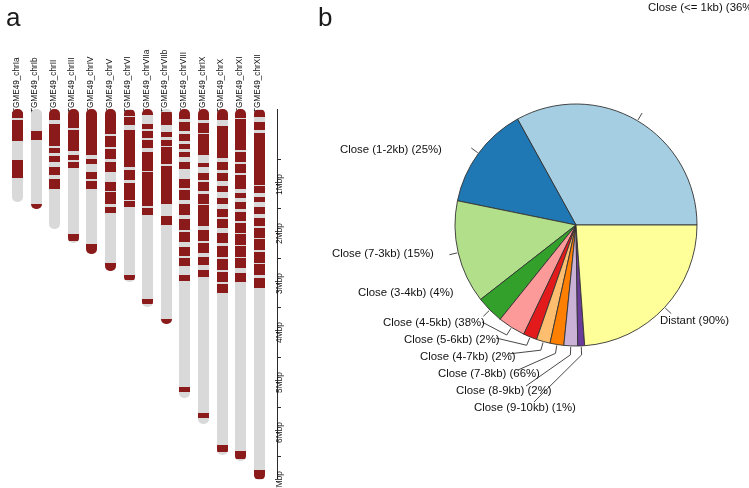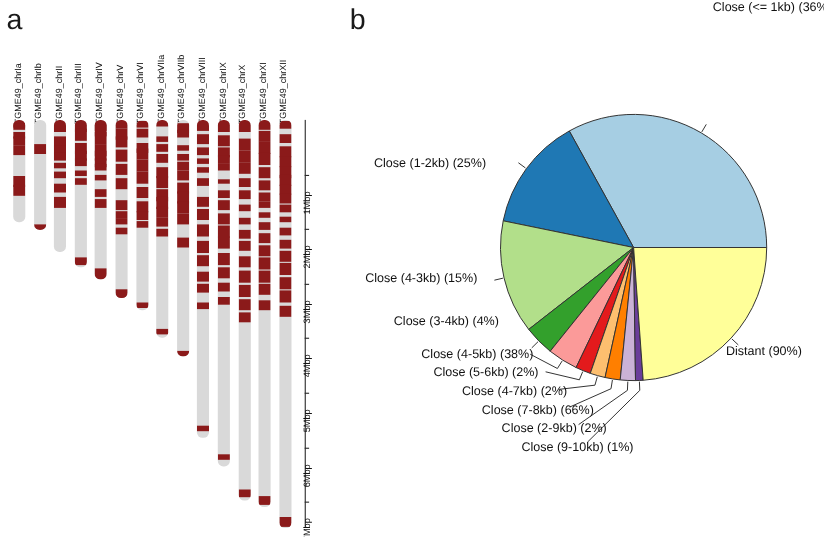--- a/index.html
+++ b/index.html
@@ -379,24 +379,24 @@
         <line x1="246.74" y1="345.47" x2="245.48" y2="353.37" stroke="#333333" stroke-width="0.9"></line>
         <line x1="245.48" y1="353.37" x2="208" y2="370" stroke="#333333" stroke-width="0.9"></line>
         <line x1="260.73" y1="346.89" x2="260.38" y2="354.88" stroke="#333333" stroke-width="0.9"></line>
         <line x1="260.38" y1="354.88" x2="216" y2="386" stroke="#333333" stroke-width="0.9"></line>
         <line x1="271.27" y1="346.89" x2="271.62" y2="354.88" stroke="#333333" stroke-width="0.9"></line>
         <line x1="271.62" y1="354.88" x2="224" y2="402" stroke="#333333" stroke-width="0.9"></line>
         <line x1="355.32" y1="308.10" x2="361.18" y2="313.55" stroke="#333333" stroke-width="0.9"></line>
       </svg>
   <div class="pie-label left-side" style="left: 338px; top: 2px;">Close (&lt;= 1kb) (36%)</div>
       <div class="pie-label right-side" style="left: 30px; top: 144px;">Close (1-2kb) (25%)</div>
-      <div class="pie-label right-side" style="left: 22px; top: 248px;">Close (4-3kb) (15%)</div>
+      <div class="pie-label right-side" style="left: 22px; top: 248px;">Close (7-3kb) (15%)</div>
       <div class="pie-label right-side" style="left: 48px; top: 287px;">Close (3-4kb) (4%)</div>
       <div class="pie-label right-side" style="left: 73px; top: 317px;">Close (4-5kb) (38%)</div>
-      <div class="pie-label right-side" style="left: 84px; top: 334px; text-align: right;">Close (5-6kb) (2%)</div>
+      <div class="pie-label right-side" style="left: 94px; top: 334px; text-align: right;">Close (5-6kb) (2%)</div>
       <div class="pie-label right-side" style="left: 110px; top: 351px;">Close (4-7kb) (2%)</div>
       <div class="pie-label right-side" style="left: 128px; top: 368px;">Close (7-8kb) (66%)</div>
-      <div class="pie-label right-side" style="left: 146px; top: 385px;">Close (2-9kb) (2%)</div>
+      <div class="pie-label right-side" style="left: 146px; top: 385px;">Close (8-9kb) (2%)</div>
       <div class="pie-label right-side" style="left: 164px; top: 402px;">Close (9-10kb) (1%)</div>
       <div class="pie-label left-side" style="left: 350px; top: 315px;">Distant (90%)</div>
     </div>
 
 </div>
 
 </body></html>

